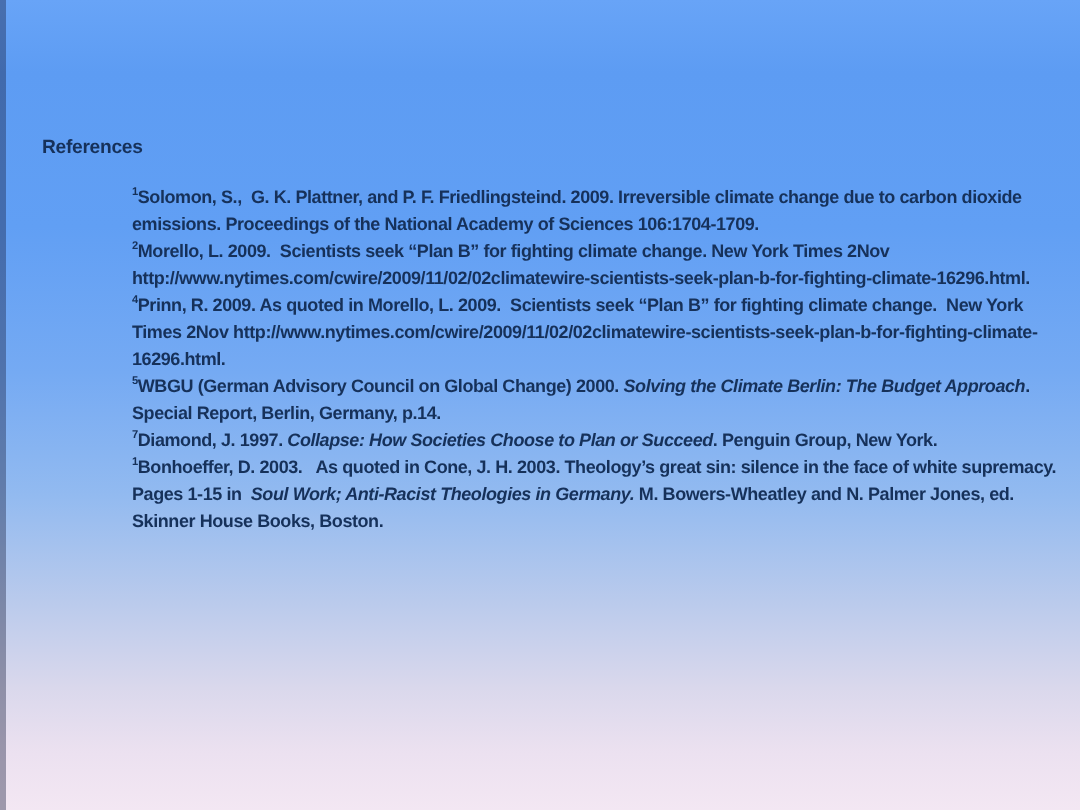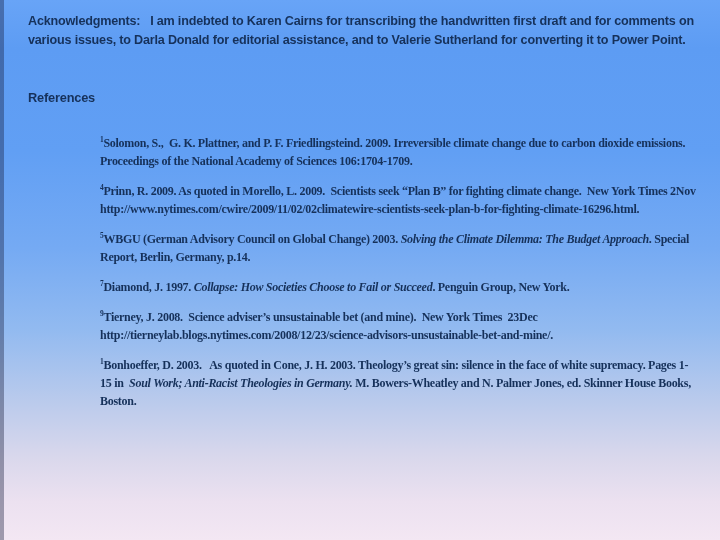--- a/index.html
+++ b/index.html
@@ -32,44 +32,42 @@
   }
   .heading{
     position:absolute;left:28px;top:90px;
     font-size:12.8px;margin:0;letter-spacing:-0.2px;
   }
   .refs{
     position:absolute;left:88px;top:122px;width:620px;
     font-size:12px;line-height:18px;letter-spacing:-0.28px;
   }
   .ref{
-    margin:12px;
+    margin:0;
     white-space:pre-wrap;
     overflow-wrap:break-word;
     word-wrap:break-word;
-    font-family:Liberation Serif, serif;
   }
   .ref sup{
     font-size:0.62em;
     line-height:0;
     vertical-align:super;
   }
   .italic{font-style:italic;}
 </style>
 </head>
 <body>
 
 <div class="slide">
   <div class="edge-shadow"></div>
 
-  <p class="ack">Acknowledgments:   I am indebted to Karen Cairns for transcribing the handwritten first draft and for comments on various issues, to Darla Donald for editorial assistance, and to Valerie Sutherland for converting it to Power Point.</p>
 
   <p class="heading">References</p>
 
   <div class="refs">
       <p class="ref"><sup>1</sup><span>Solomon, S.,  G. K. Plattner, and P. F. Friedlingsteind. 2009. Irreversible climate change due to carbon dioxide emissions. Proceedings of the National Academy of Sciences 106:1704-1709.</span></p>
+      <p class="ref"><sup>2</sup><span>Morello, L. 2009.  Scientists seek “Plan B” for fighting climate change. New York Times 2Nov http://www.nytimes.com/cwire/2009/11/02/02climatewire-scientists-seek-plan-b-for-fighting-climate-16296.html.</span></p>
       <p class="ref"><sup>4</sup><span>Prinn, R. 2009. As quoted in Morello, L. 2009.  Scientists seek “Plan B” for fighting climate change.  New York Times 2Nov http://www.nytimes.com/cwire/2009/11/02/02climatewire-scientists-seek-plan-b-for-fighting-climate-16296.html.</span></p>
-      <p class="ref"><sup>5</sup><span>WBGU (German Advisory Council on Global Change) 2003. </span><span class="italic">Solving the Climate Dilemma: The Budget Approach</span><span>. Special Report, Berlin, Germany, p.14.</span></p>
-      <p class="ref"><sup>7</sup><span>Diamond, J. 1997. </span><span class="italic">Collapse: How Societies Choose to Fail or Succeed</span><span>. Penguin Group, New York.</span></p>
-      <p class="ref"><sup>9</sup><span>Tierney, J. 2008.  Science adviser’s unsustainable bet (and mine).  New York Times  23Dec http://tierneylab.blogs.nytimes.com/2008/12/23/science-advisors-unsustainable-bet-and-mine/.</span></p>
+      <p class="ref"><sup>5</sup><span>WBGU (German Advisory Council on Global Change) 2000. </span><span class="italic">Solving the Climate Berlin: The Budget Approach</span><span>. Special Report, Berlin, Germany, p.14.</span></p>
+      <p class="ref"><sup>7</sup><span>Diamond, J. 1997. </span><span class="italic">Collapse: How Societies Choose to Plan or Succeed</span><span>. Penguin Group, New York.</span></p>
       <p class="ref"><sup>1</sup><span>Bonhoeffer, D. 2003.   As quoted in Cone, J. H. 2003. Theology’s great sin: silence in the face of white supremacy. Pages 1-15 in  </span><span class="italic">Soul Work; Anti-Racist Theologies in Germany.</span><span> M. Bowers-Wheatley and N. Palmer Jones, ed. Skinner House Books, Boston.</span></p>
     </div>
 </div>
 
 </body></html>

